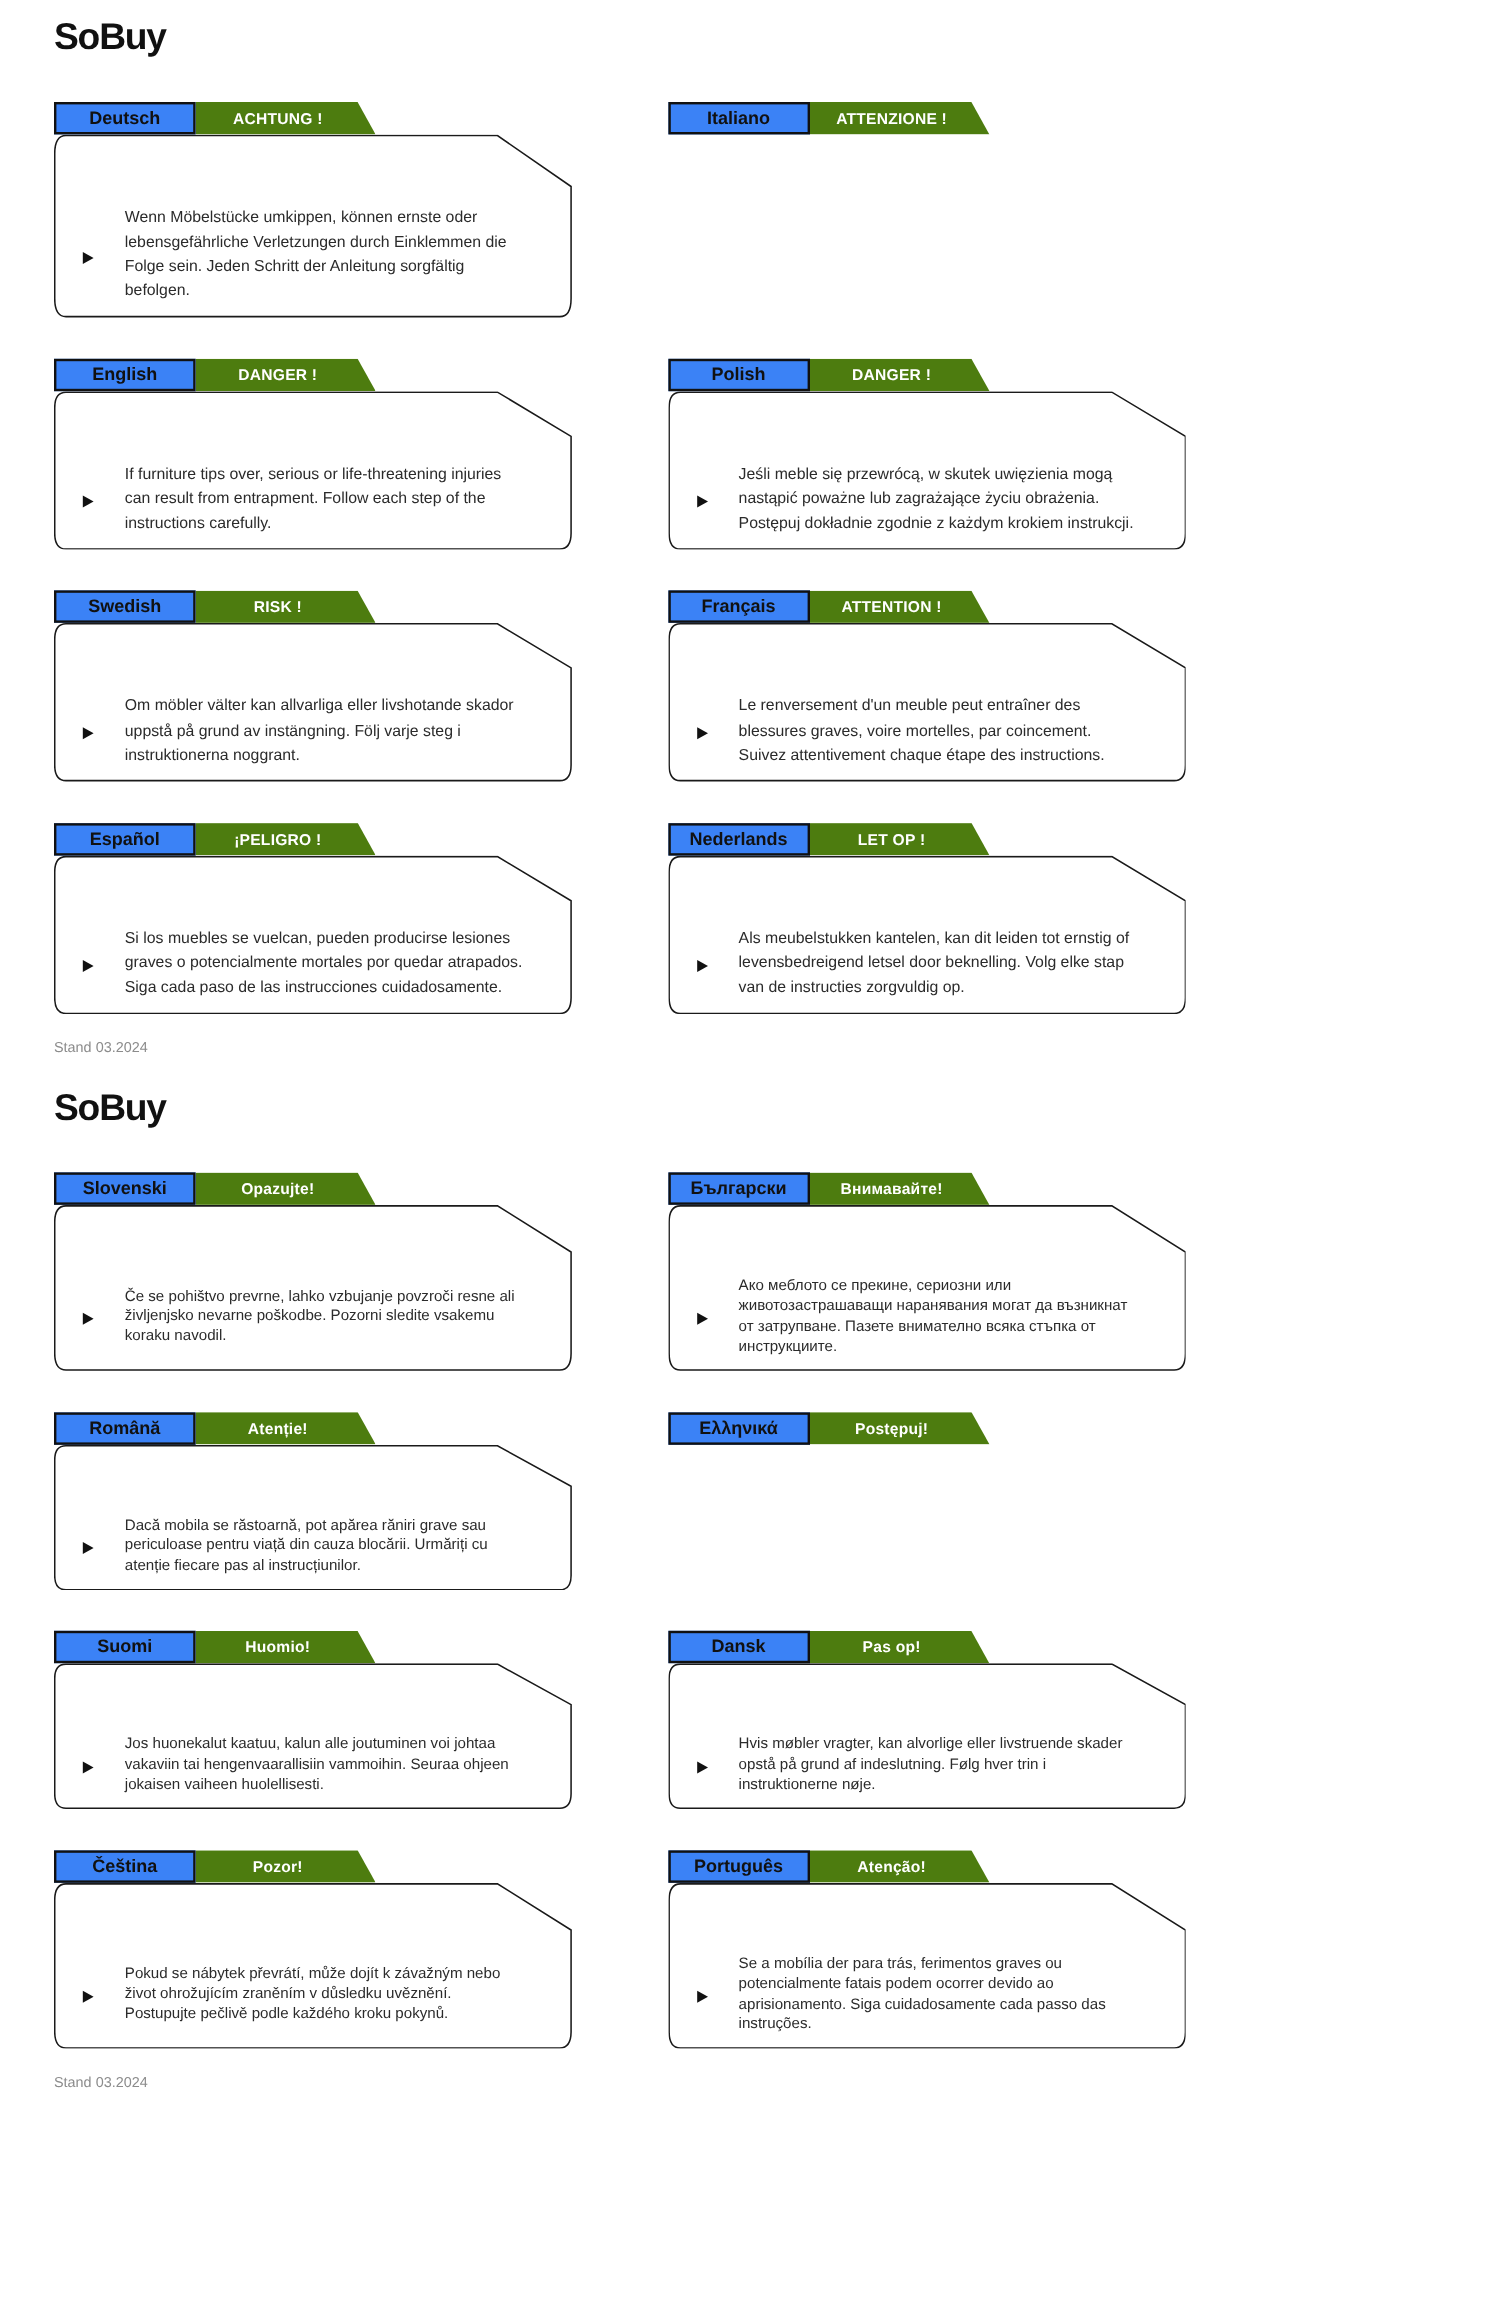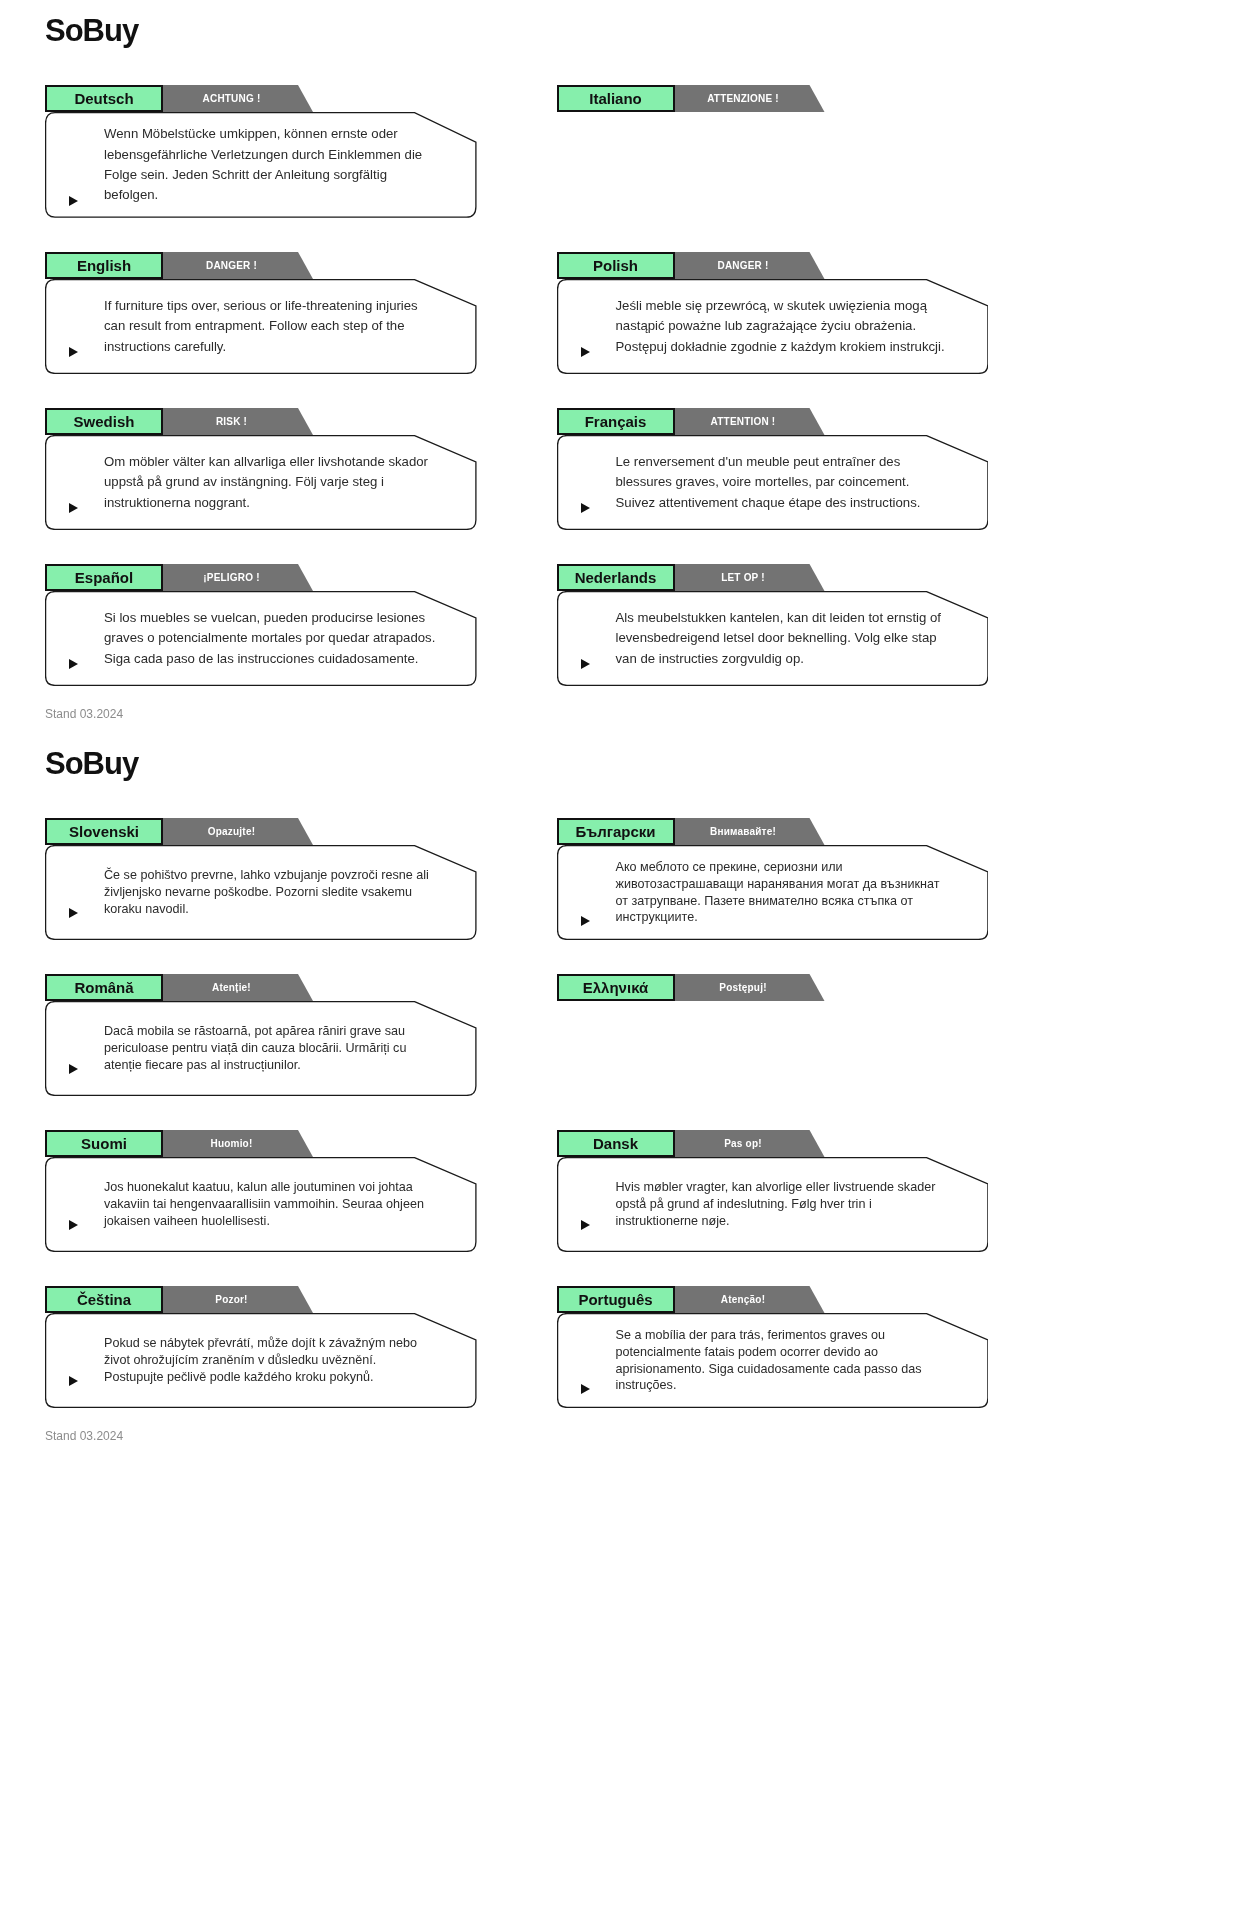--- a/index.html
+++ b/index.html
@@ -15,40 +15,40 @@
     color:#111;line-height:1.1;
   }
   .logo.second{margin-top:26px;}
   .grid{
     display:grid;grid-template-columns:1fr 1fr;
     column-gap:80px;row-gap:34px;margin-top:37px;
   }
   .warn-cell{display:flex;flex-direction:column;}
   .tab-row{display:flex;height:27px;}
   .lang-tab{
-    width:118px;box-sizing:border-box;border:2.5px solid #111;background:#86efac;
+    width:118px;box-sizing:border-box;border:2.5px solid #111;background:#3b82f6;
     display:flex;align-items:center;justify-content:center;
     font-weight:700;font-size:15px;color:#111;white-space:nowrap;
   }
   .word-tab{
-    width:150px;box-sizing:border-box;background:#737373;color:#fff;
+    width:150px;box-sizing:border-box;background:#4d7c0f;color:#fff;
     display:flex;align-items:center;justify-content:center;
-    font-weight:700;font-size:10px;letter-spacing:.2px;white-space:nowrap;
+    font-weight:700;font-size:13px;letter-spacing:.2px;white-space:nowrap;
     clip-path:polygon(0 0, calc(100% - 15px) 0, 100% 100%, 0 100%);
     padding-right:13px;
   }
   .warn-box{position:relative;flex:1;min-height:95px;}
   .box-outline{position:absolute;inset:0;width:100%;height:100%;display:block;}
   .box-outline path{fill:#ffffff;stroke:#1a1a1a;stroke-width:1.3;vector-effect:non-scaling-stroke;}
   .box-content{
     position:relative;z-index:1;display:flex;align-items:center;
     min-height:95px;height:100%;box-sizing:border-box;
     padding:12px 40px 12px 24px;
   }
-  .inner{display:flex;align-items:flex-end;}
+  .inner{display:flex;align-items:center;margin-top:47px;}
   .bullet{
     width:0;height:0;flex:none;
     border-left:9px solid #111;
     border-top:5.5px solid transparent;
     border-bottom:5.5px solid transparent;
     margin:5px 26px 0 0;
   }
   .warn-text{
     margin:0;font-size:13.2px;line-height:1.55;color:#2b2b2b;max-width:356px;
   }

